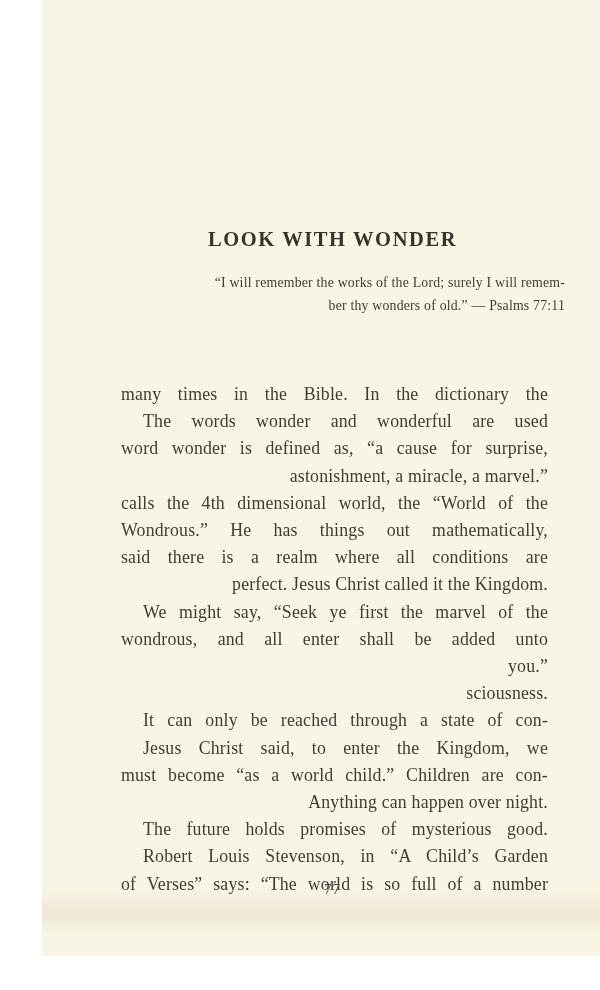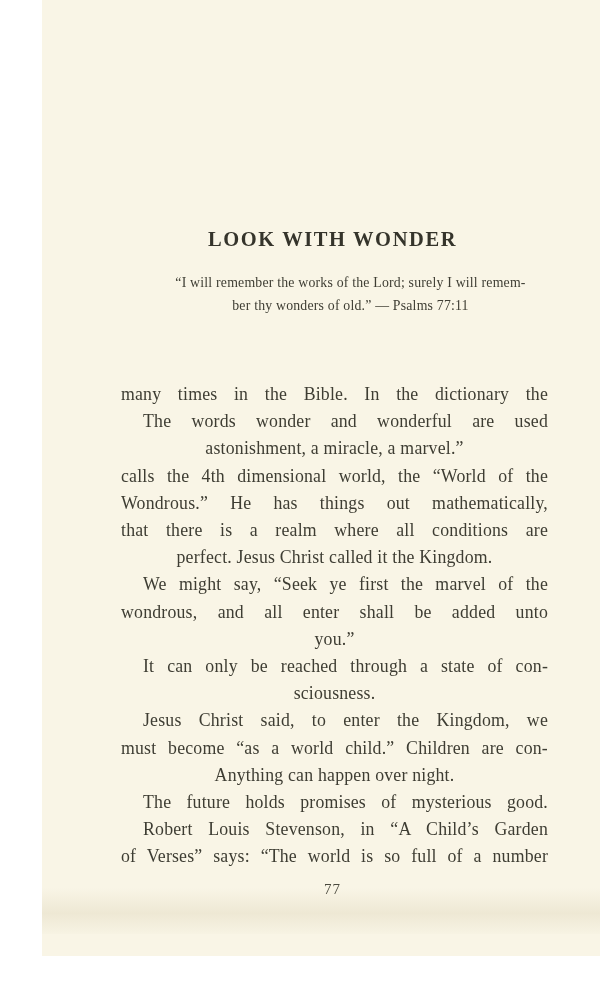--- a/index.html
+++ b/index.html
@@ -45,21 +45,21 @@
   .body-text{
     margin:64px 0 0 79px;
     width:427px;
     font-size:17.8px;
     line-height:27.2px;
     letter-spacing:0.2px;
   }
   .paragraph{margin:0;}
   .line{white-space:normal;}
   .line-just{text-align:justify;text-align-last:justify;}
-  .line-last{text-align:center;}
+  .line-last{text-align:right;}
   .line-first{text-indent:22px;}
 
   .page-number{
     position:absolute;left:0;top:881px;width:100%;
     text-align:center;font-size:15px;letter-spacing:1px;color:#4a493e;
   }
 </style>
 </head>
 <body>
 
@@ -70,36 +70,37 @@
 
     <div class="epigraph">
         <div class="line line-last">“I will remember the works of the Lord; surely I will remem-</div>
         <div class="line line-last">ber thy wonders of old.” — Psalms 77:11</div>
       </div>
 
     <div class="body-text">
         <div class="paragraph">
           <div class="line line-just">many times in the Bible. In the dictionary the</div>
           <div class="line line-just line-first">The words wonder and wonderful are used</div>
+          <div class="line line-just">word wonder is defined as, “a cause for surprise,</div>
           <div class="line line-last">astonishment, a miracle, a marvel.”</div>
         </div>
         <div class="paragraph">
           <div class="line line-just">calls the 4th dimensional world, the “World of the</div>
           <div class="line line-just">Wondrous.” He has things out mathematically,</div>
-          <div class="line line-just">that there is a realm where all conditions are</div>
+          <div class="line line-just">said there is a realm where all conditions are</div>
           <div class="line line-last">perfect. Jesus Christ called it the Kingdom.</div>
         </div>
         <div class="paragraph">
           <div class="line line-just line-first">We might say, “Seek ye first the marvel of the</div>
           <div class="line line-just">wondrous, and all enter shall be added unto</div>
           <div class="line line-last">you.”</div>
         </div>
         <div class="paragraph">
+          <div class="line line-last">sciousness.</div>
           <div class="line line-just line-first">It can only be reached through a state of con-</div>
-          <div class="line line-last">sciousness.</div>
         </div>
         <div class="paragraph">
           <div class="line line-just line-first">Jesus Christ said, to enter the Kingdom, we</div>
           <div class="line line-just">must become “as a world child.” Children are con-</div>
         </div>
         <div class="paragraph">
           <div class="line line-last">Anything can happen over night.</div>
           <div class="line line-just line-first">The future holds promises of mysterious good.</div>
         </div>
         <div class="paragraph">

